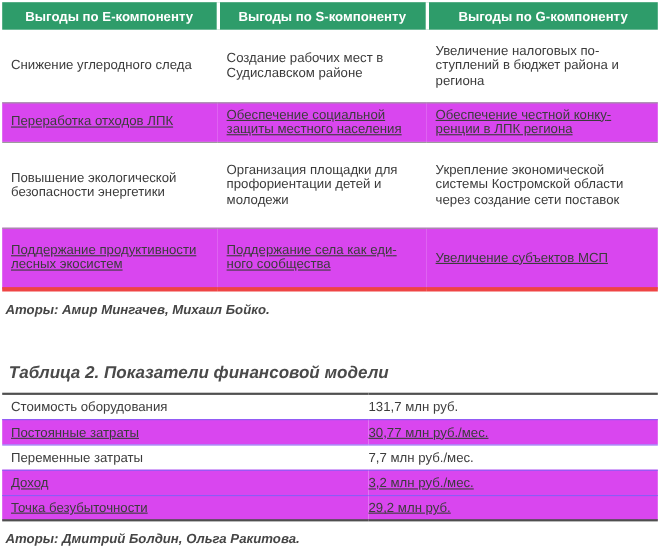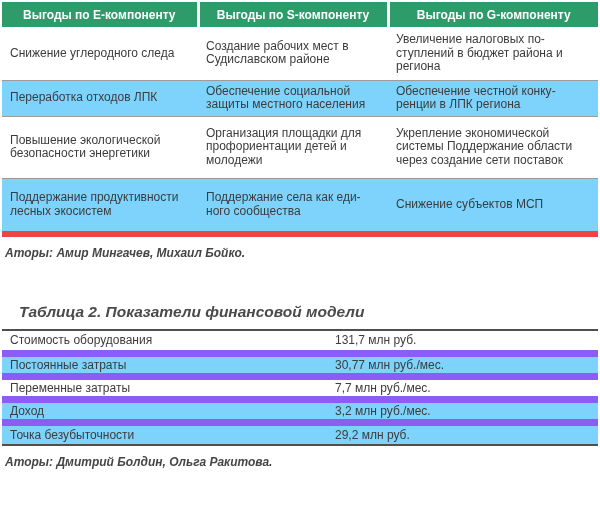--- a/index.html
+++ b/index.html
@@ -18,21 +18,21 @@
     padding: 2px 2px 0 2px;
   }
   table {
     border-collapse: collapse;
     width: 596px;
     table-layout: fixed;
   }
 
   
   .t1 {
-    border-bottom: 6px solid #ef4444;
+    border-bottom: 4px solid #ef4444;
   }
   .t1 col.c1 { width: 196px; }
   .t1 col.c2 { width: 190px; }
   .t1 col.c3 { width: 210px; }
   .t1 th {
     background: #2e9c6a;
     color: #ffffff;
     font-weight: bold;
     font-size: 12px;
     height: 25px;
@@ -43,51 +43,51 @@
   }
   .t1 th:first-child { border-left: none; }
   .t1 td {
     font-size: 12px;
     line-height: 13.5px;
     vertical-align: middle;
     padding: 4px 10px 4px 8px;
   }
   .t1 tbody tr { border-top: 1px solid #9c9c9c; }
   .t1 tbody tr:first-child { border-top: none; }
-  .t1 tr.rh1 { height: 53px; }
+  .t1 tr.rh1 { height: 66px; }
   .t1 tr.rh2 { height: 29px; }
-  .t1 tr.rh3 { height: 62px; }
+  .t1 tr.rh3 { height: 78px; }
   .t1 tr.rh4 { height: 56px; }
-  tr.tint { background: #7dd3fc; }
+  tr.tint { background: #d946ef; text-decoration: underline; }
 
   
   .caption {
     font-size: 12px;
     font-weight: bold;
     font-style: italic;
     color: #454545;
     margin: 9px 0 0 3px;
   }
 
   
   .t2-title {
     font-size: 15.5px;
     font-weight: bold;
     font-style: italic;
     color: #4a4a4a;
-    margin: 43px 0 8px 17px;
+    margin: 43px 0 8px 6px;
   }
   .t2 {
     border-top: 2px solid #4f4f4f;
     border-bottom: 2px solid #4f4f4f;
   }
   .t2 col.lab { width: 333px; }
   .t2 col.val { width: 263px; }
   .t2 tr { height: 23px; }
-  .t2 tbody tr { border-top: 7px solid #8b5cf6; }
+  .t2 tbody tr { border-top: 1px solid #8b5cf6; }
   .t2 tbody tr:first-child { border-top: none; }
   .t2 td {
     font-size: 12px;
     vertical-align: middle;
     padding: 0;
   }
   .t2 td.label { text-align: left; padding-left: 8px; }
   .t2 td.value { }
 </style>
 </head>
@@ -115,26 +115,26 @@
         <td>Увеличение налоговых по­ступлений в бюджет района и региона</td>
       </tr>
       <tr class="rh2 tint">
         <td>Переработка отходов ЛПК</td>
         <td>Обеспечение социальной защиты местного населения</td>
         <td>Обеспечение честной конку­ренции в ЛПК региона</td>
       </tr>
       <tr class="rh3">
         <td>Повышение экологической безопасности энергетики</td>
         <td>Организация площадки для профориентации детей и молодежи</td>
-        <td>Укрепление экономической системы Поддержание об­ласти через создание сети поставок</td>
+        <td>Укрепление экономической системы Костромской об­ласти через создание сети поставок</td>
       </tr>
       <tr class="rh4 tint">
         <td>Поддержание продуктивно­сти лесных экосистем</td>
         <td>Поддержание села как еди­ного сообщества</td>
-        <td>Снижение субъектов МСП</td>
+        <td>Увеличение субъектов МСП</td>
       </tr>
     </tbody>
   </table>
 
   <div class="caption">Аторы: Амир Мингачев, Михаил Бойко.</div>
 
   <div class="t2-title">Таблица 2. Показатели финансовой модели</div>
 
   <table class="t2">
     <colgroup>

